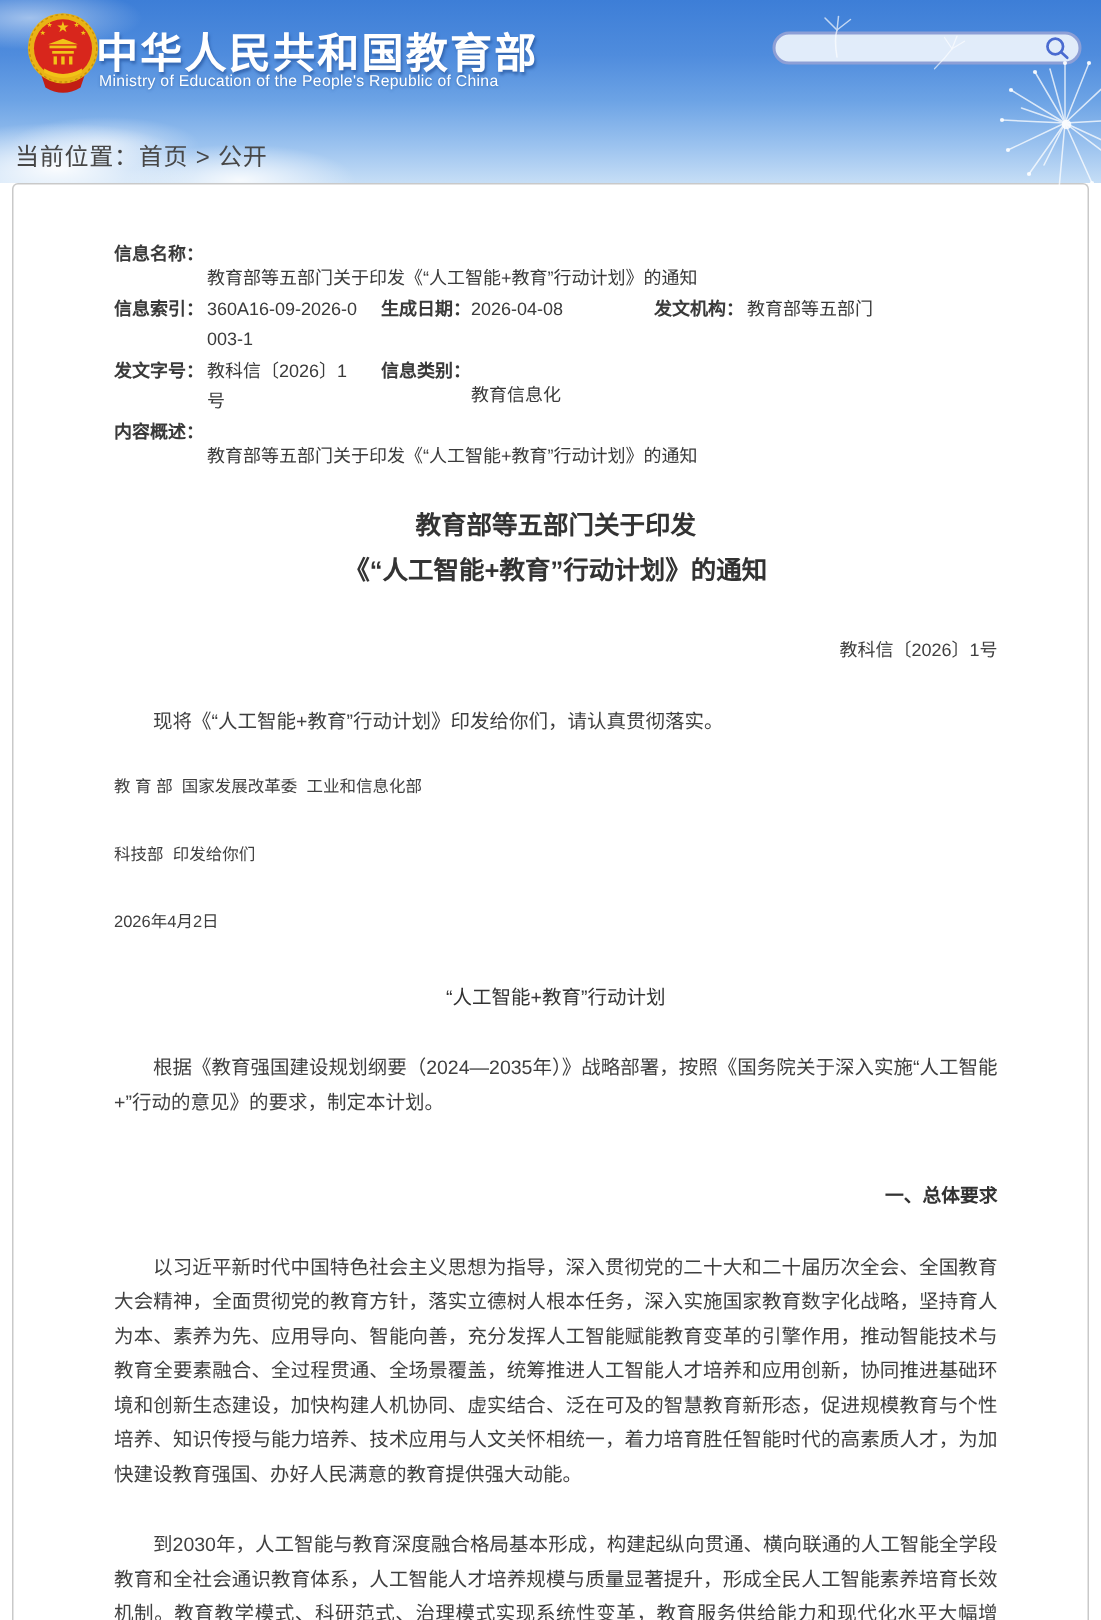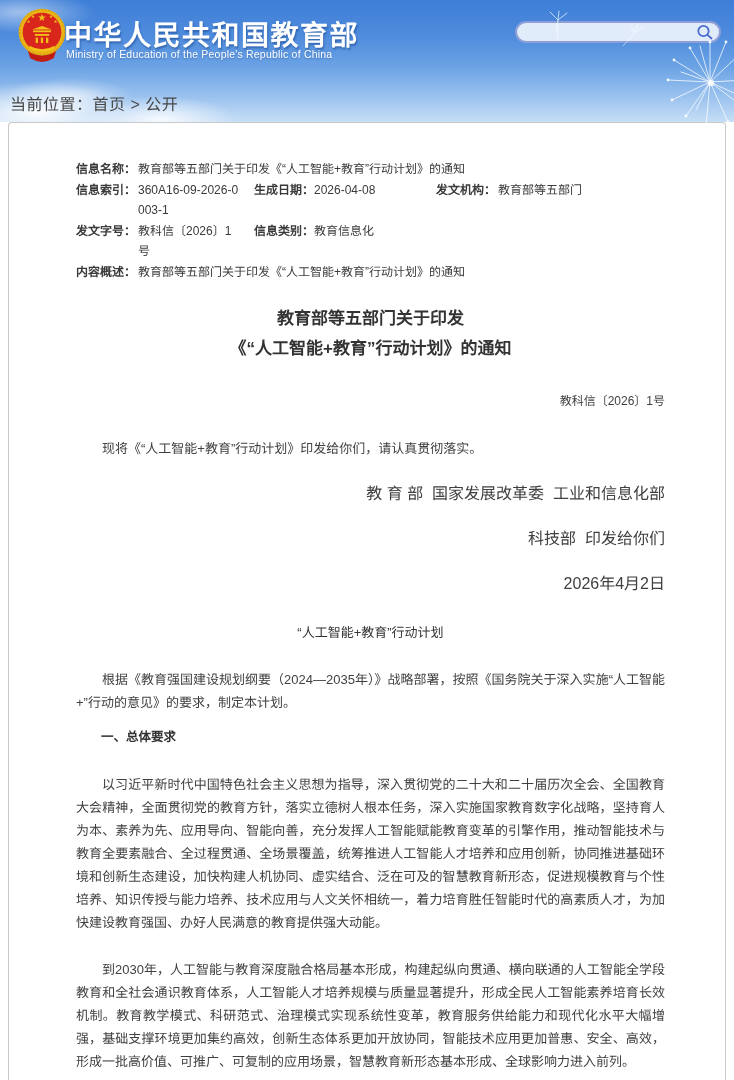--- a/index.html
+++ b/index.html
@@ -58,31 +58,31 @@
     padding: 36px 60px 30px 67px;
     color: #3f3f3f;
   }
 
   
   .info-table { font-size: 12px; line-height: 20px; color: #3a3a3a; }
   .info-row { display: grid; grid-template-columns: 62px 116px 60px 122px 62px 1fr; row-gap: 1px; }
   .info-row + .info-row { margin-top: 1px; }
   .info-label { font-weight: bold; white-space: nowrap; }
   .info-value { padding-right: 14px; }
-  .span-rest { grid-column: 2 / -1; }
+  .span-rest { grid-column: 2 / -1; margin-top: 16px; }
   .break-all { word-break: break-all; }
 
   
   .doc-title { text-align: center; font-size: 17px; font-weight: bold; line-height: 30px;
     color: #333333; margin-top: 22px; }
   .doc-number { text-align: right; font-size: 12px; line-height: 23px; margin-top: 26px; }
   .para { font-size: 13px; line-height: 23px; text-align: justify; text-indent: 2em; margin-top: 24px; }
-  .sign-line { text-align: right; font-size: 16px; line-height: 23px; margin-top: 22px; white-space: pre-wrap; }
+  .sign-line { text-align: left; font-size: 11px; line-height: 23px; margin-top: 22px; white-space: pre-wrap; }
   .plan-title { text-align: center; font-size: 13px; font-weight: normal; line-height: 23px; margin-top: 26px; color: #333; }
-  .sec-heading { font-size: 12.5px; font-weight: bold; line-height: 23px; text-indent: 2em; margin-top: 12px; color: #333; }
+  .sec-heading { font-size: 12.5px; font-weight: bold; line-height: 23px; text-indent: 2em; margin-top: 40px; color: #333; text-align: right; }
 </style>
 </head>
 <body>
 
 <div class="site-header">
 
   <svg class="emblem" viewBox="0 0 60 62">
     <path d="M14 49 Q30 60 46 49 L43 58 Q30 66 17 58 Z" fill="#c21d14"></path>
     <circle cx="30" cy="29" r="26" fill="#e9b315"></circle>
     <circle cx="30" cy="29" r="25" fill="none" stroke="#c48f0c" stroke-width="1" stroke-dasharray="2 2"></circle>

